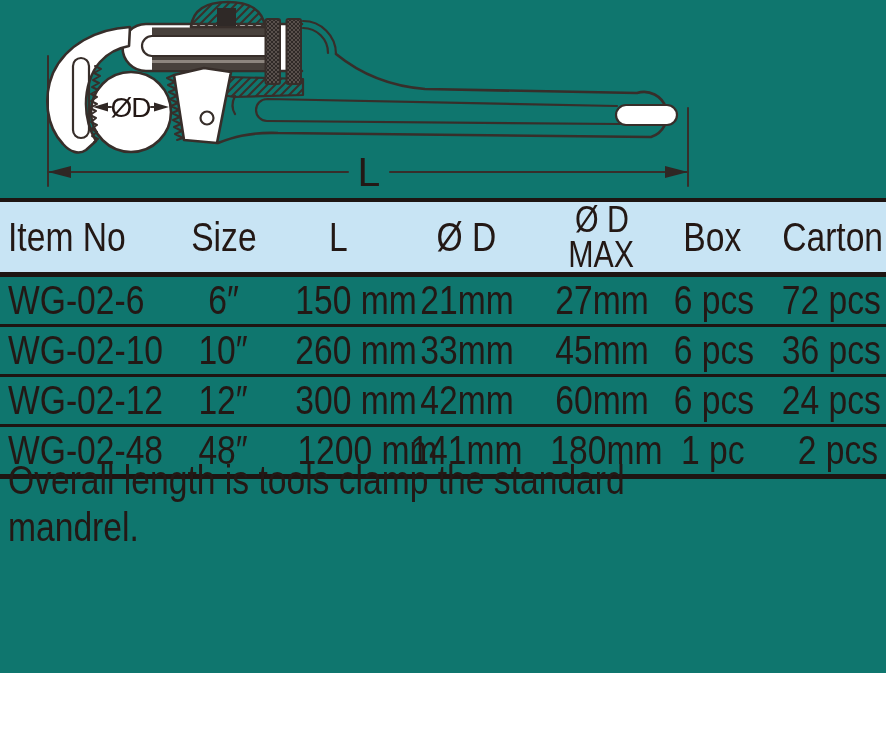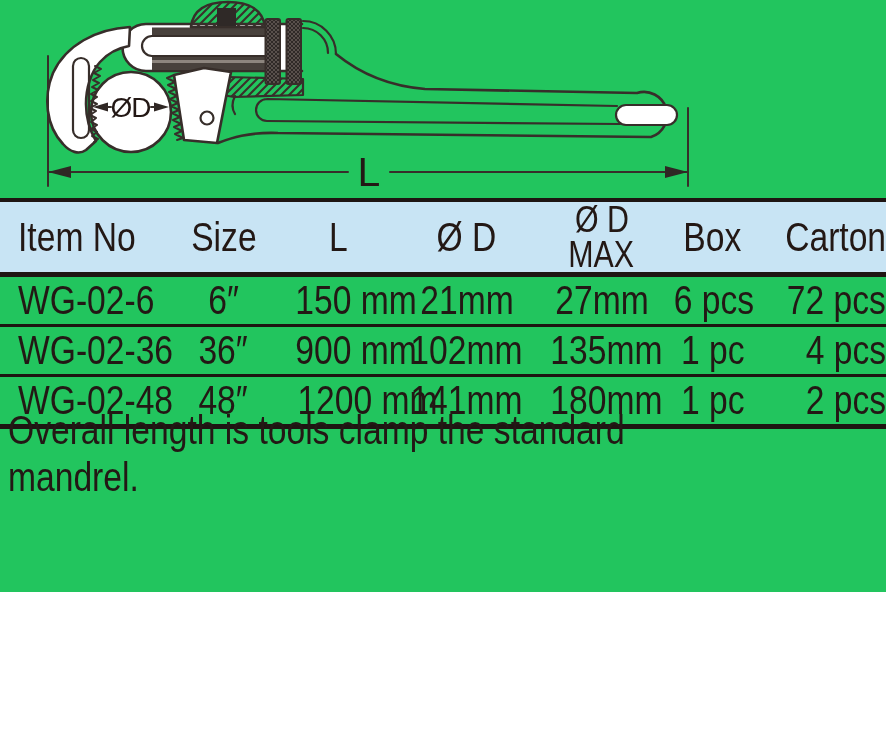--- a/index.html
+++ b/index.html
@@ -1,34 +1,34 @@
 <!DOCTYPE html>
 <html><head>
 <meta charset="utf-8">
 <style>
   html,body{margin:0;padding:0;background:#fff;}
   .page{
-    position:relative;width:886px;height:592px;overflow:hidden;background:#22c55e;
+    position:relative;width:886px;height:673px;overflow:hidden;background:#0f766e;
     font-family:"Liberation Sans", sans-serif;color:#231815;
   }
   .diagram{display:block;width:886px;height:198px;}
   table.spec{
     border-collapse:collapse;table-layout:fixed;width:886px;
     border-top:4px solid #1e1512;border-bottom:5px solid #1e1512;
   }
   thead tr{background:#c8e4f4;height:66px;border-bottom:5px solid #1e1512;}
   tbody tr{height:45px;border-bottom:3px solid #1e1512;margin-top:19px;}
   tbody tr:last-child{border-bottom:none;}
   th,td{
     font-size:41px;font-weight:normal;padding:0;margin:0;
     white-space:nowrap;text-align:center;vertical-align:middle;color:#231815;
   }
   th.max{font-size:37px;line-height:0.95;}
-  .c0{text-align:left;padding-left:18px;}
-  .c6{text-align:right;}
+  .c0{text-align:left;padding-left:8px;}
+  .c6{text-align:right;padding-right:8px;}
   .nw{display:inline-block;transform:scaleX(0.82);transform-origin:center center;}
   .c0 .nw,.footer .nw{transform-origin:left center;}
   .c6 .nw{transform-origin:right center;}
   .footer{
     height:46px;display:flex;align-items:center;padding-left:8px;
     font-size:41px;color:#231815;margin-top:2px;
   }
 </style>
 </head>
 <body>
@@ -144,27 +144,36 @@
         <tr>
           <td class="c0"><span class="nw">WG-02-6</span></td>
           <td class="c1"><span class="nw">6″</span></td>
           <td class="c2"><span class="nw">150 mm</span></td>
           <td class="c3"><span class="nw">21mm</span></td>
           <td class="c4"><span class="nw">27mm</span></td>
           <td class="c5"><span class="nw">6 pcs</span></td>
           <td class="c6"><span class="nw">72 pcs</span></td>
         </tr>
         <tr>
-          <td class="c0"><span class="nw">WG-02-36</span></td>
-          <td class="c1"><span class="nw">36″</span></td>
-          <td class="c2"><span class="nw">900 mm</span></td>
-          <td class="c3"><span class="nw">102mm</span></td>
-          <td class="c4"><span class="nw">135mm</span></td>
-          <td class="c5"><span class="nw">1 pc</span></td>
-          <td class="c6"><span class="nw">4 pcs</span></td>
+          <td class="c0"><span class="nw">WG-02-10</span></td>
+          <td class="c1"><span class="nw">10″</span></td>
+          <td class="c2"><span class="nw">260 mm</span></td>
+          <td class="c3"><span class="nw">33mm</span></td>
+          <td class="c4"><span class="nw">45mm</span></td>
+          <td class="c5"><span class="nw">6 pcs</span></td>
+          <td class="c6"><span class="nw">36 pcs</span></td>
+        </tr>
+        <tr>
+          <td class="c0"><span class="nw">WG-02-12</span></td>
+          <td class="c1"><span class="nw">12″</span></td>
+          <td class="c2"><span class="nw">300 mm</span></td>
+          <td class="c3"><span class="nw">42mm</span></td>
+          <td class="c4"><span class="nw">60mm</span></td>
+          <td class="c5"><span class="nw">6 pcs</span></td>
+          <td class="c6"><span class="nw">24 pcs</span></td>
         </tr>
         <tr>
           <td class="c0"><span class="nw">WG-02-48</span></td>
           <td class="c1"><span class="nw">48″</span></td>
           <td class="c2"><span class="nw">1200 mm</span></td>
           <td class="c3"><span class="nw">141mm</span></td>
           <td class="c4"><span class="nw">180mm</span></td>
           <td class="c5"><span class="nw">1 pc</span></td>
           <td class="c6"><span class="nw">2 pcs</span></td>
         </tr>

